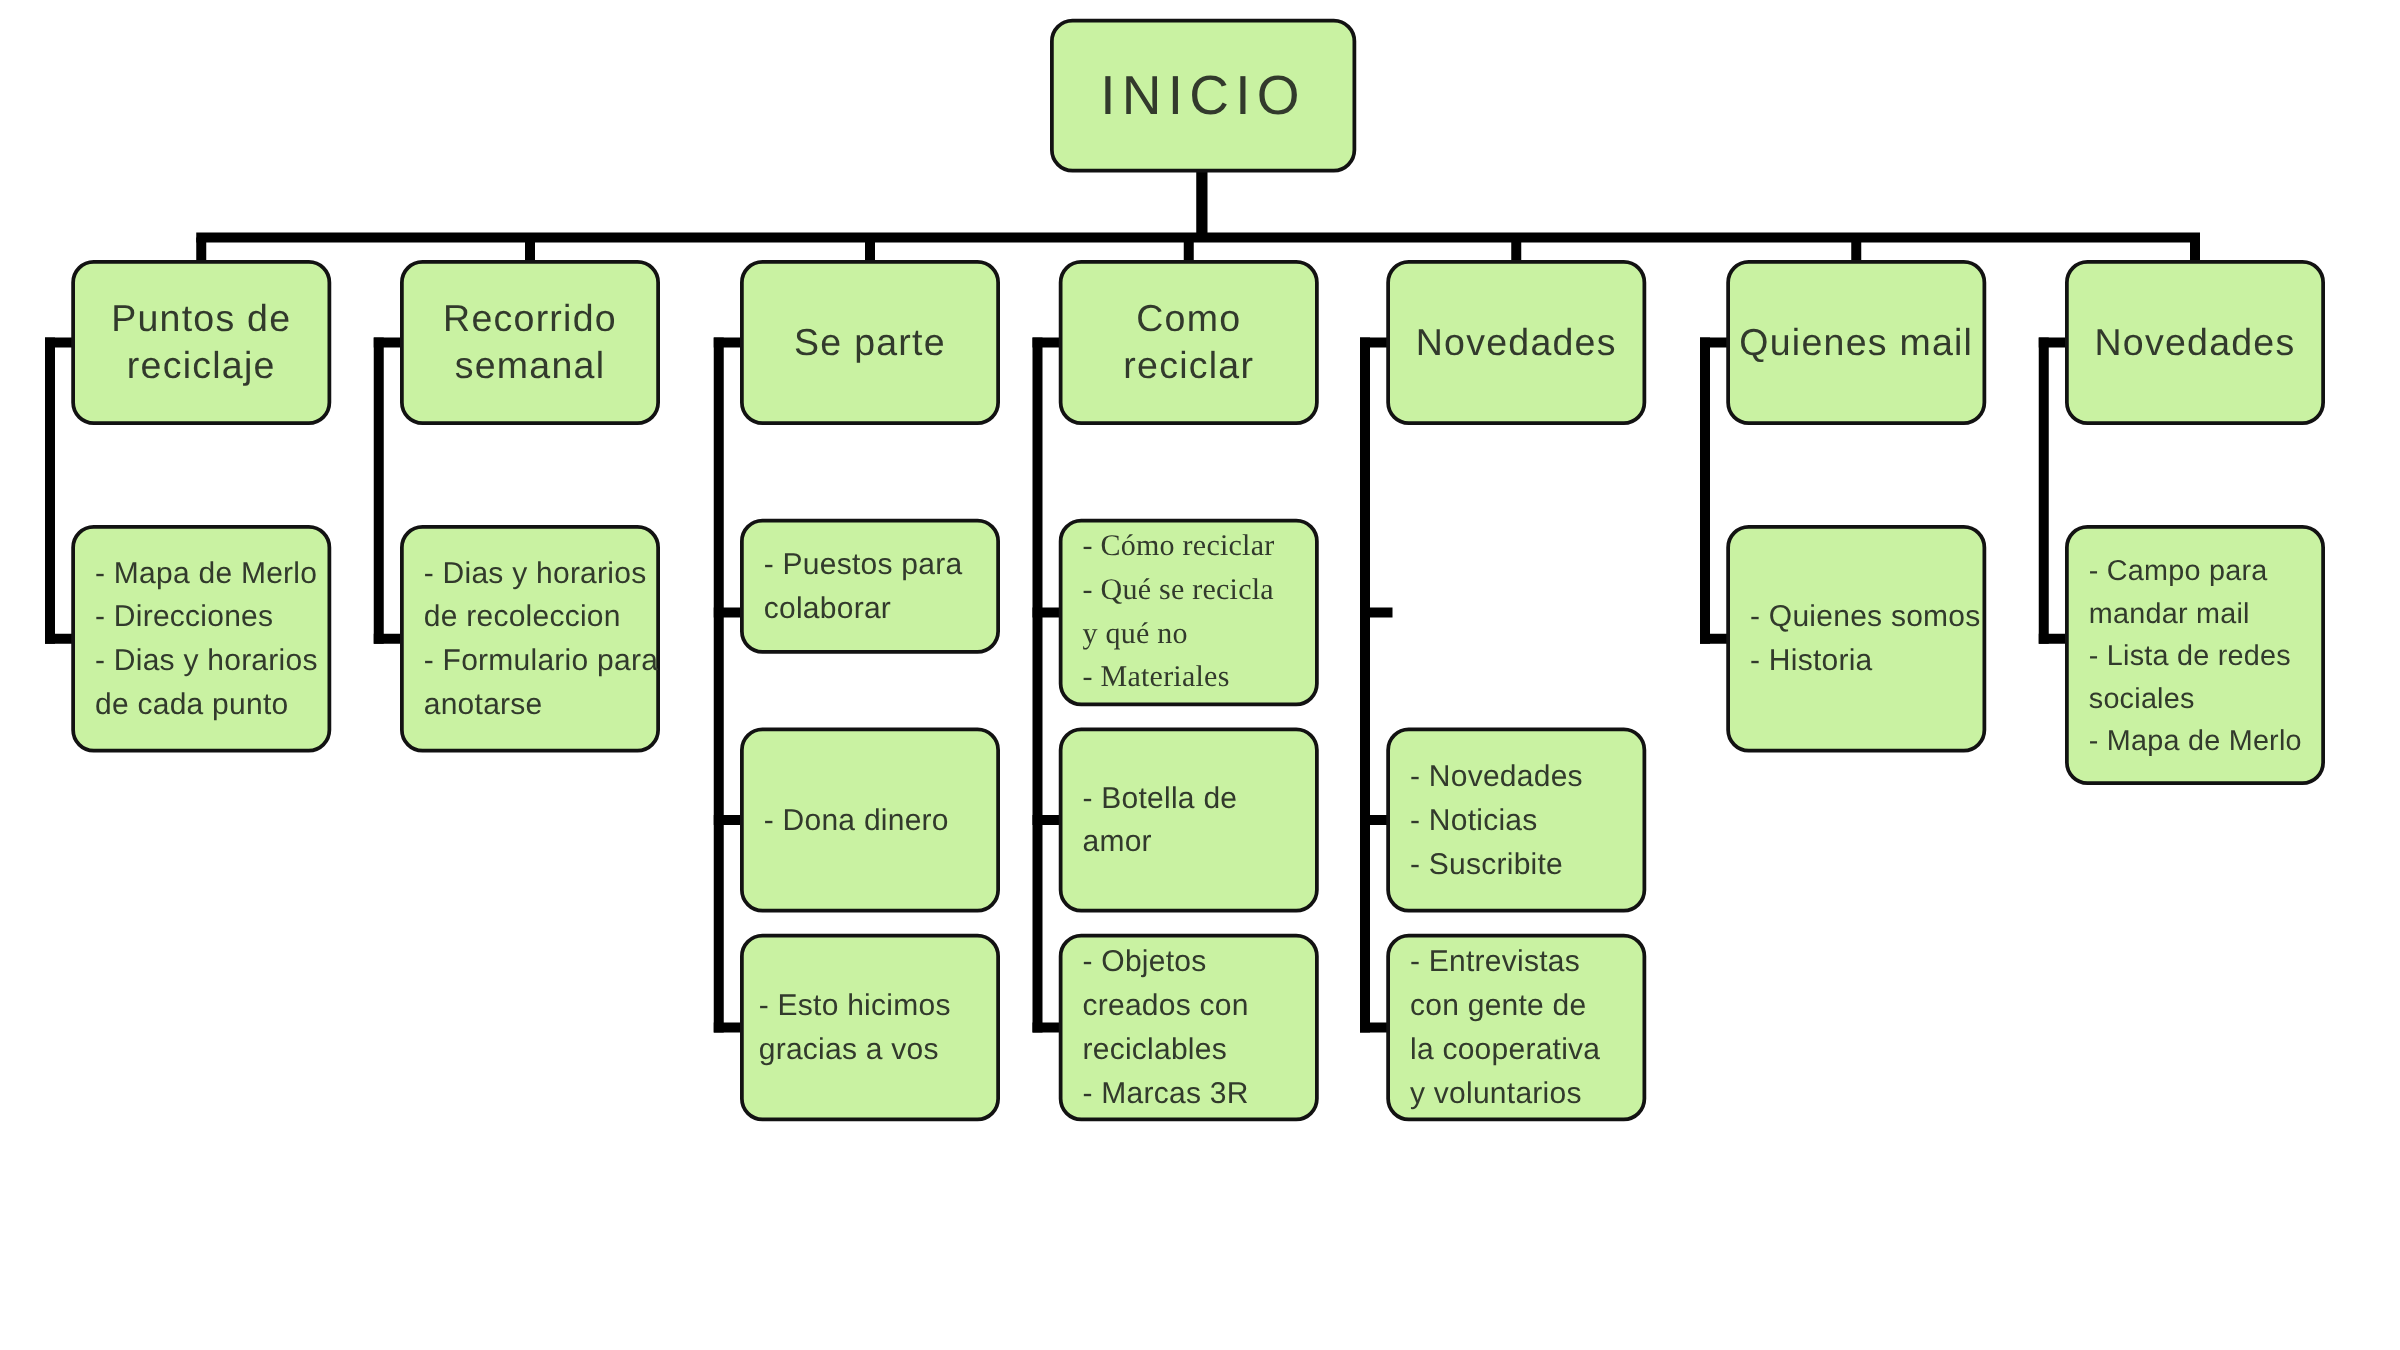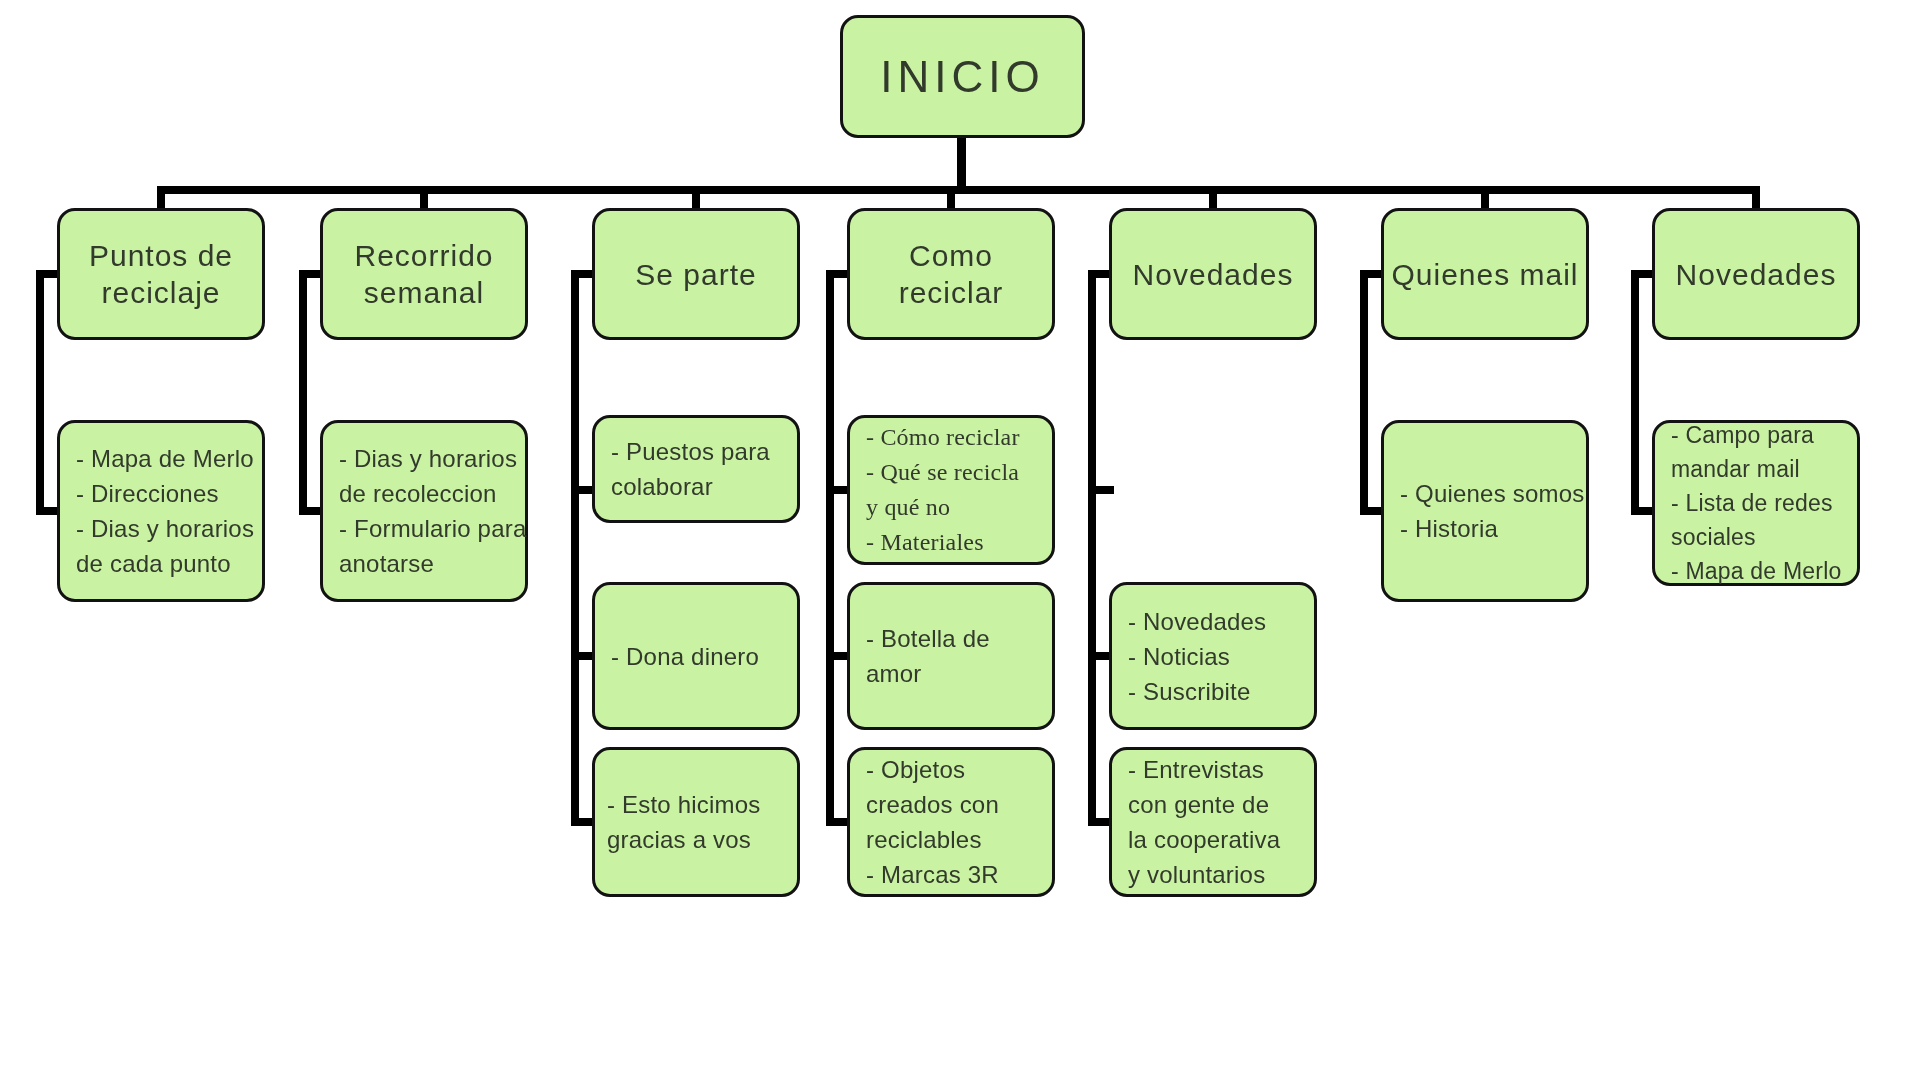--- a/index.html
+++ b/index.html
@@ -155,21 +155,21 @@
     <span>- Quienes somos
 - Historia</span>
   </div>
 
   <div class="line" style="left:1631px;top:270px;width:8px;height:245px;"></div>
   <div class="line" style="left:1631px;top:270px;width:26px;height:8px;"></div>
   <div class="line" style="left:1631px;top:507px;width:26px;height:8px;"></div>
   <div class="box header-box" style="left:1652px;top:208px;">
     <span>Novedades</span>
   </div>
-  <div class="box child-box" style="left:1652px;top:420px;height:166px;font-size:23px;line-height:34px;">
+  <div class="box child-box" style="left:1652px;top:420px;height:208px;font-size:23px;line-height:34px;">
     <span>- Campo para
 mandar mail
 - Lista de redes
 sociales
 - Mapa de Merlo</span>
   </div>
 
 </div>
 
 </body></html>

